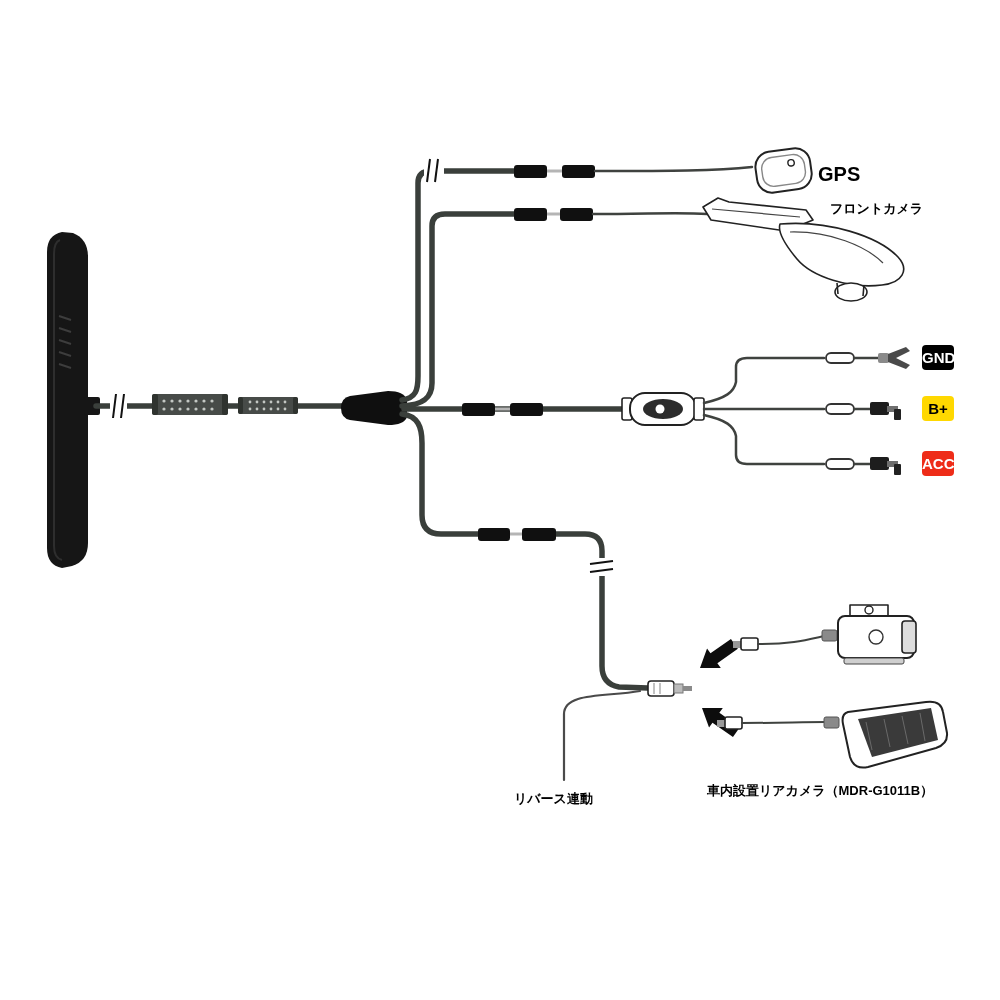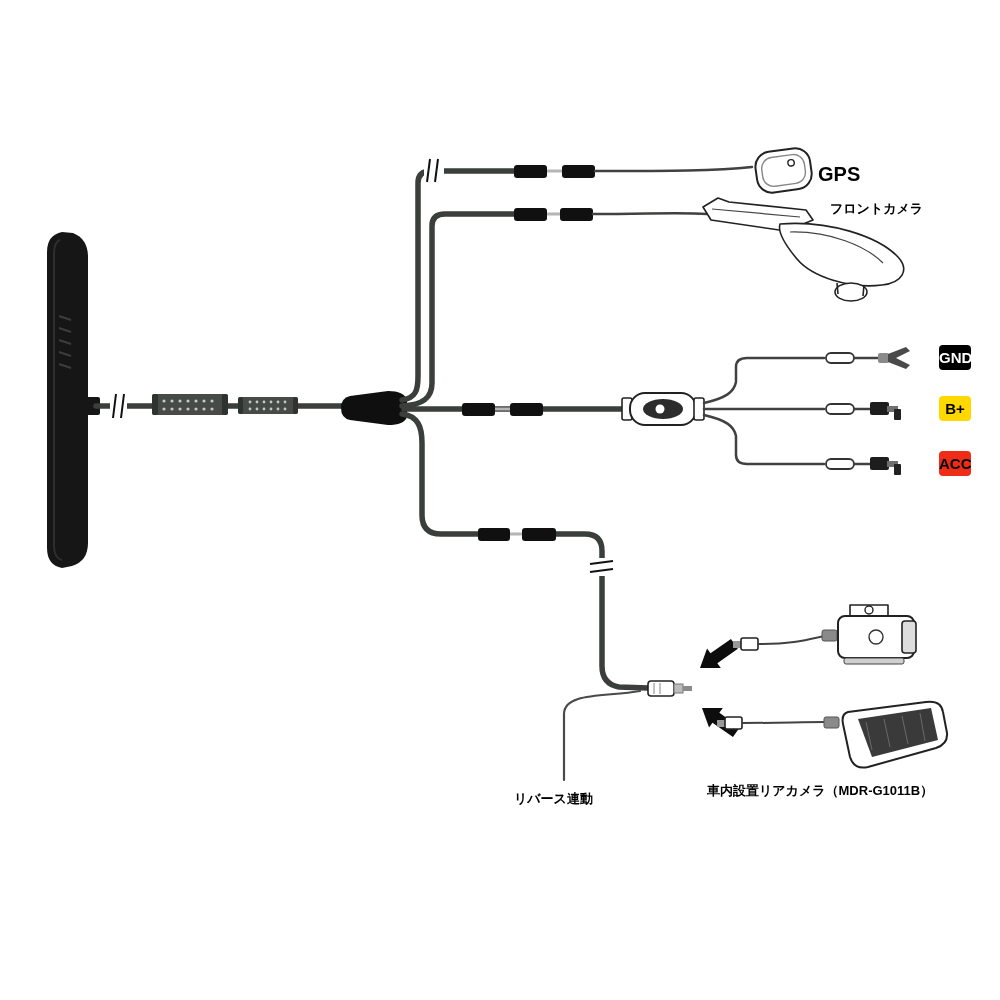--- a/index.html
+++ b/index.html
@@ -13,21 +13,21 @@
     letter-spacing:1px;
   }
   .lbl{position:absolute;font-size:13px;font-weight:bold;white-space:nowrap;}
   .lbl-gps{left:818px;top:163px;font-size:20px;}
   .lbl-front{left:830px;top:200px;}
   .lbl-rear-a{left:703px;top:567px;}
   .lbl-rear-b{left:707px;top:782px;}
   .lbl-reverse{left:514px;top:790px;font-family:Liberation Serif, serif;}
   .badge{
     position:absolute;width:32px;height:25px;line-height:25px;text-align:center;
-    font-size:15px;font-weight:bold;border-radius:4px;margin-left:17px;
+    font-size:15px;font-weight:bold;border-radius:4px;
   }
   .badge-gnd{left:922px;top:345px;}
   .badge-bplus{left:922px;top:396px;}
   .badge-acc{left:922px;top:451px;}
   svg{position:absolute;left:0;top:0;}
   .wire{stroke:#3a3f3b;stroke-width:5.5;fill:none;stroke-linecap:round;stroke-linejoin:round;}
   .wire-thin{stroke:#3f423f;stroke-width:2.5;fill:none;stroke-linecap:round;stroke-linejoin:round;}
   .outline{fill:#fff;stroke:#222;stroke-width:2;stroke-linejoin:round;}
   .outline-thin{fill:#fff;stroke:#222;stroke-width:1.6;stroke-linejoin:round;}
   .conn{fill:#101010;}
@@ -256,15 +256,15 @@
     </g>
   </svg>
 
   <div class="lbl lbl-gps">GPS</div>
   <div class="lbl lbl-front">フロントカメラ</div>
   <div class="lbl lbl-rear-b">車内設置リアカメラ（MDR-G1011B）</div>
   <div class="lbl lbl-reverse">リバース連動</div>
 
   <div class="badge badge-gnd" style="background-color: rgb(0, 0, 0); color: rgb(255, 255, 255);">GND</div>
   <div class="badge badge-bplus" style="background-color: rgb(255, 216, 0); color: rgb(0, 0, 0);">B+</div>
-  <div class="badge badge-acc" style="background-color: rgb(238, 44, 24); color: #000000;">ACC</div>
+  <div class="badge badge-acc" style="background-color: rgb(238, 44, 24); color: #ffffff;">ACC</div>
 
 </div>
 
 </body></html>

